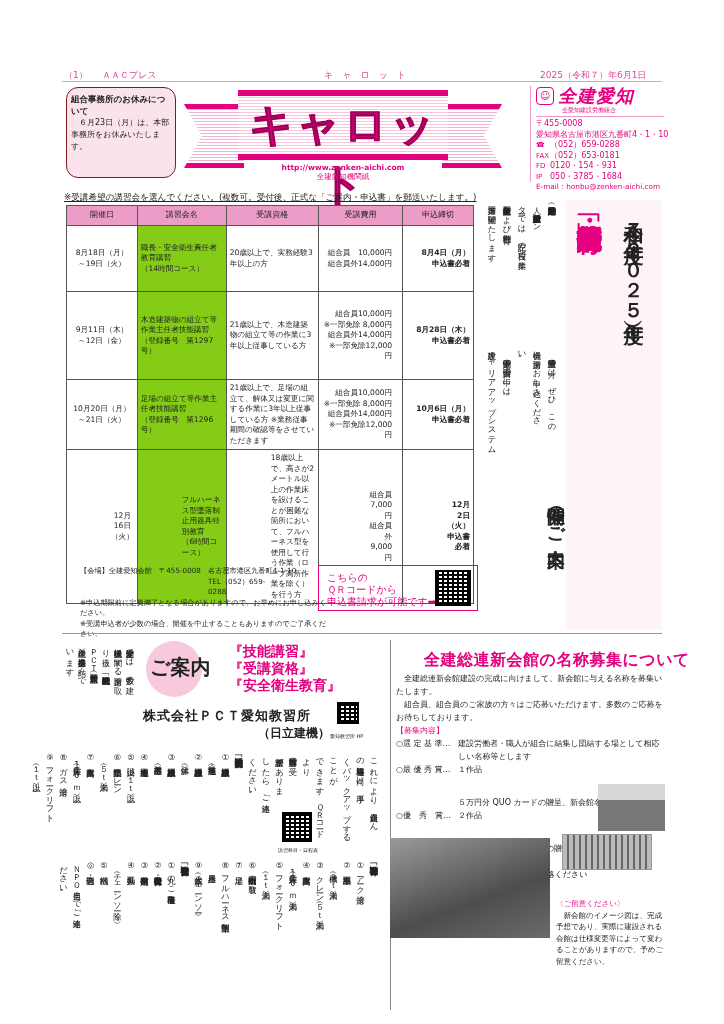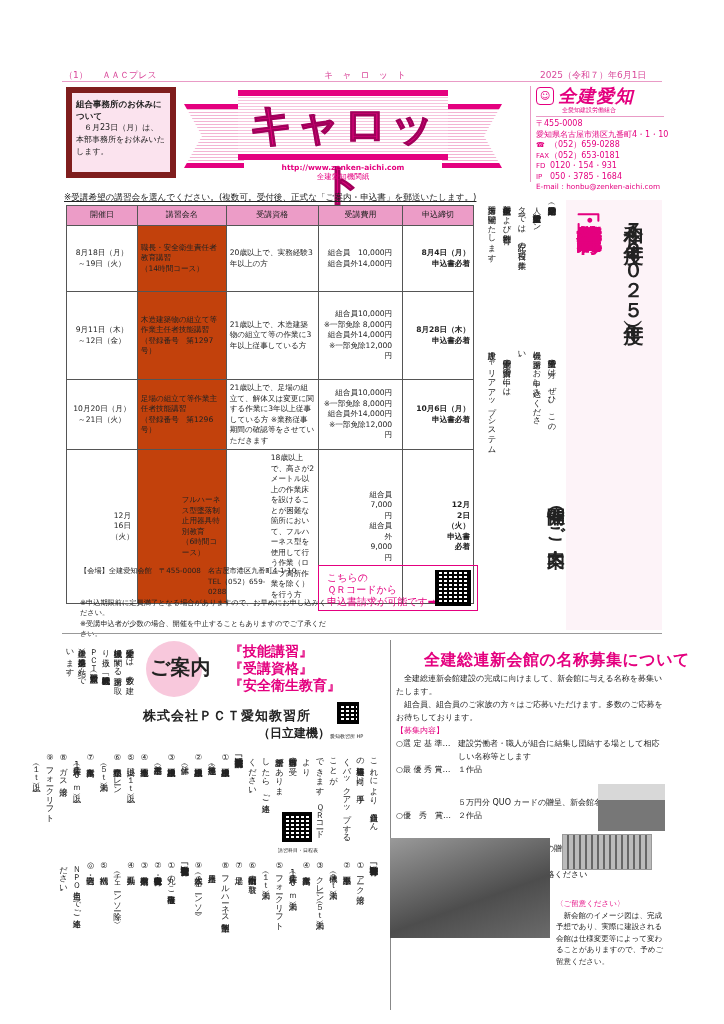--- a/index.html
+++ b/index.html
@@ -6,21 +6,21 @@
   html, body { width: 724px; height: 1024px; background: #ffffff; overflow: hidden; }
   body { font-family: "DejaVu Sans", sans-serif; color: #222; position: relative; }
   .abs { position: absolute; }
   .v { writing-mode: vertical-rl; text-orientation: upright; }
 
   
   .topstrip { left: 62px; top: 68px; width: 600px; height: 14px; font-size: 9px; color: #d9489a; border-bottom: 1px solid #e99bc6; }
   .topstrip span { position: absolute; top: 1px; }
 
   
-  .notice { left: 66px; top: 87px; width: 110px; height: 91px; background: #fbe3ee; border: 6px solid #7f1d1d; border-radius: 0; padding: 5px 4px; font-size: 8px; line-height: 12px; }
+  .notice { left: 66px; top: 87px; width: 110px; height: 91px; background: #fbe3ee; border: 1px solid #7f1d1d; border-radius: 12px; padding: 5px 4px; font-size: 8px; line-height: 12px; }
   .notice .t { font-weight: bold; font-size: 8.5px; }
   .notice p { text-indent: 1em; }
 
   
   .mast { left: 184px; top: 86px; width: 318px; height: 98px; }
   .mast .band { position: absolute; left: 54px; top: 4px; width: 210px; height: 70px; background: repeating-linear-gradient(0deg,#fff 0 2px,#f6c4dd 2px 3px); border-top: 6px solid #e4007f; border-bottom: 6px solid #e4007f; }
   .mast .wing { position: absolute; top: 18px; width: 60px; height: 64px; background: repeating-linear-gradient(0deg,#fff 0 2px,#f3b4d3 2px 3px); border-top: 5px solid #e4007f; border-bottom: 5px solid #e4007f; }
   .mast .wl { left: 0; clip-path: polygon(0 0,100% 0,100% 100%,0 100%,30% 50%); }
   .mast .wr { right: 0; clip-path: polygon(0 0,100% 0,70% 50%,100% 100%,0 100%); }
   .mast .title { position: absolute; left: 54px; top: 10px; width: 210px; text-align: center; font-size: 44px; font-weight: bold; color: #e4007f; letter-spacing: 2px; -webkit-text-stroke: 1px #a0005a; font-family: "DejaVu Serif", serif; }
@@ -37,21 +37,21 @@
   .org .ic { display: inline-block; width: 14px; font-size: 7px; }
 
   
   .instr { left: 64px; top: 192px; font-size: 8.6px; white-space: nowrap; text-decoration: underline; }
 
   
   table.sched { position: absolute; left: 66px; top: 205px; width: 408px; border-collapse: collapse; font-size: 7.6px; line-height: 10.5px; }
   table.sched th { background: #ec9cc7; border: 1px solid #555; height: 20px; font-weight: normal; font-size: 8px; }
   table.sched td { border: 1px solid #555; padding: 3px; vertical-align: middle; }
   table.sched td.date { text-align: center; width: 62px; }
-  table.sched td.course { background: #c2410c; width: 95px; }
+  table.sched td.course { background: #84cc16; width: 95px; }
   table.sched td.qual { width: 99px; }
   table.sched td.fee { text-align: right; width: 86px; padding-right: 10px; }
   table.sched td.dead { text-align: right; width: 66px; font-weight: bold; }
   tr.r1 td { height: 66px; }
   tr.r2 td { height: 88px; }
   tr.r3 td { height: 70px; }
   tr.r4 td { height: 60px; }
   tr.r5 td { height: 73px; padding-left: 44px; }
   .venue2 { left: 80px; top: 566px; width: 190px; font-size: 7.5px; line-height: 10.5px; }
   .qrbox { left: 318px; top: 565px; width: 160px; height: 46px; border: 1px solid #e4007f; padding: 6px 8px; font-size: 10px; color: #e4007f; line-height: 12px; }

